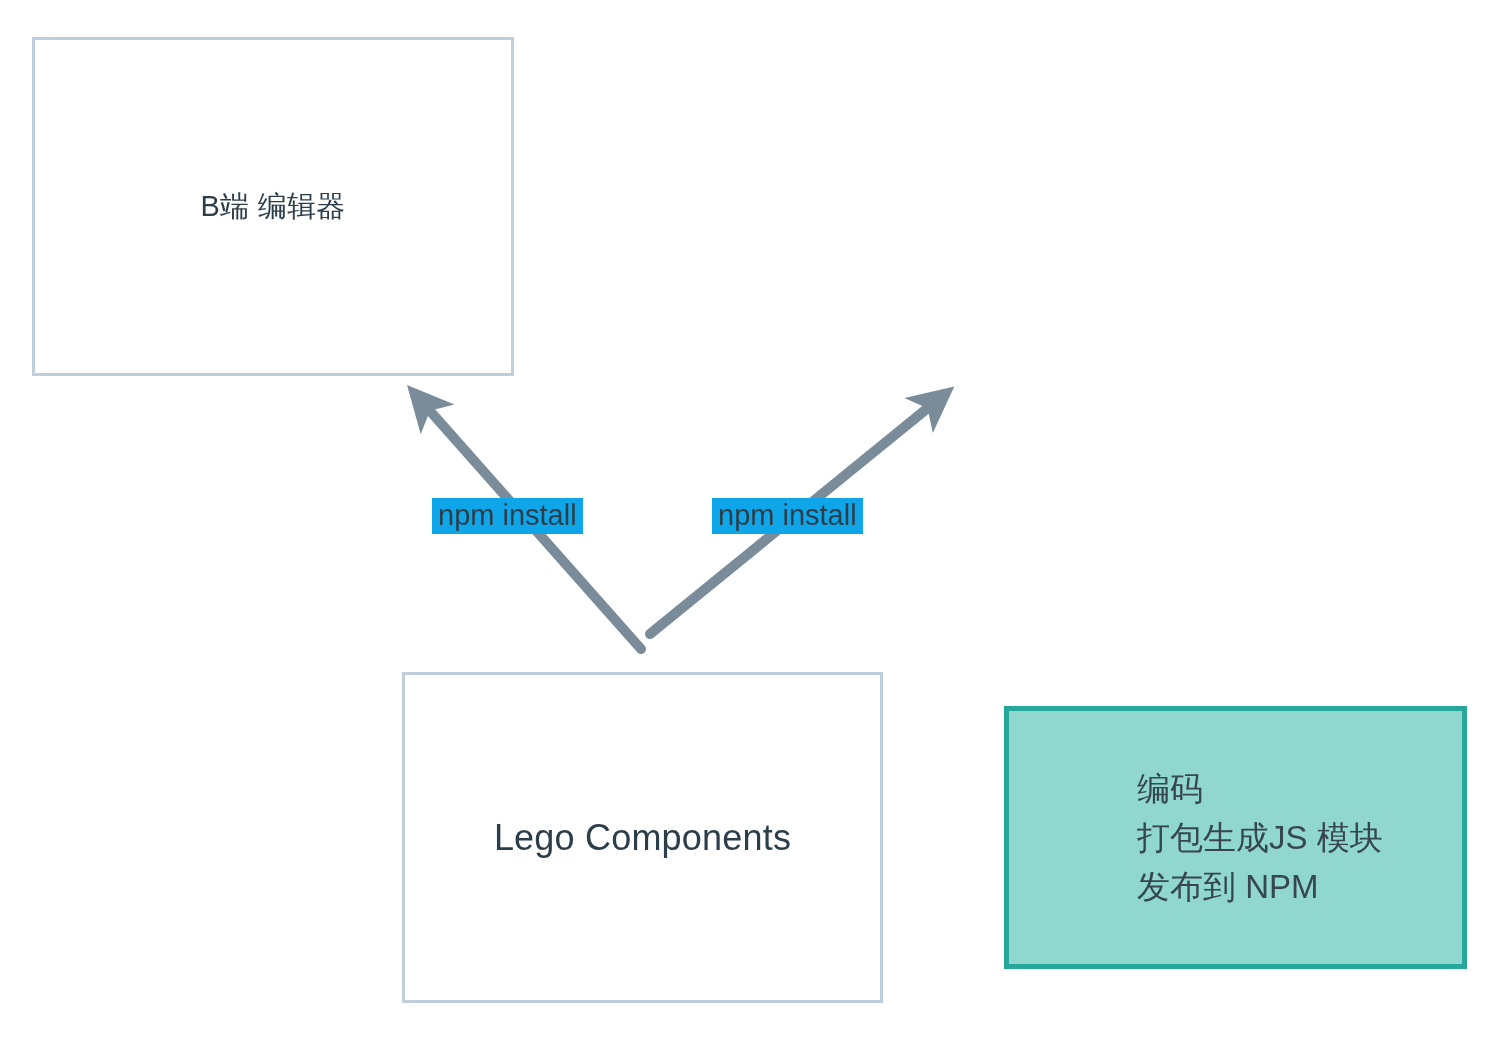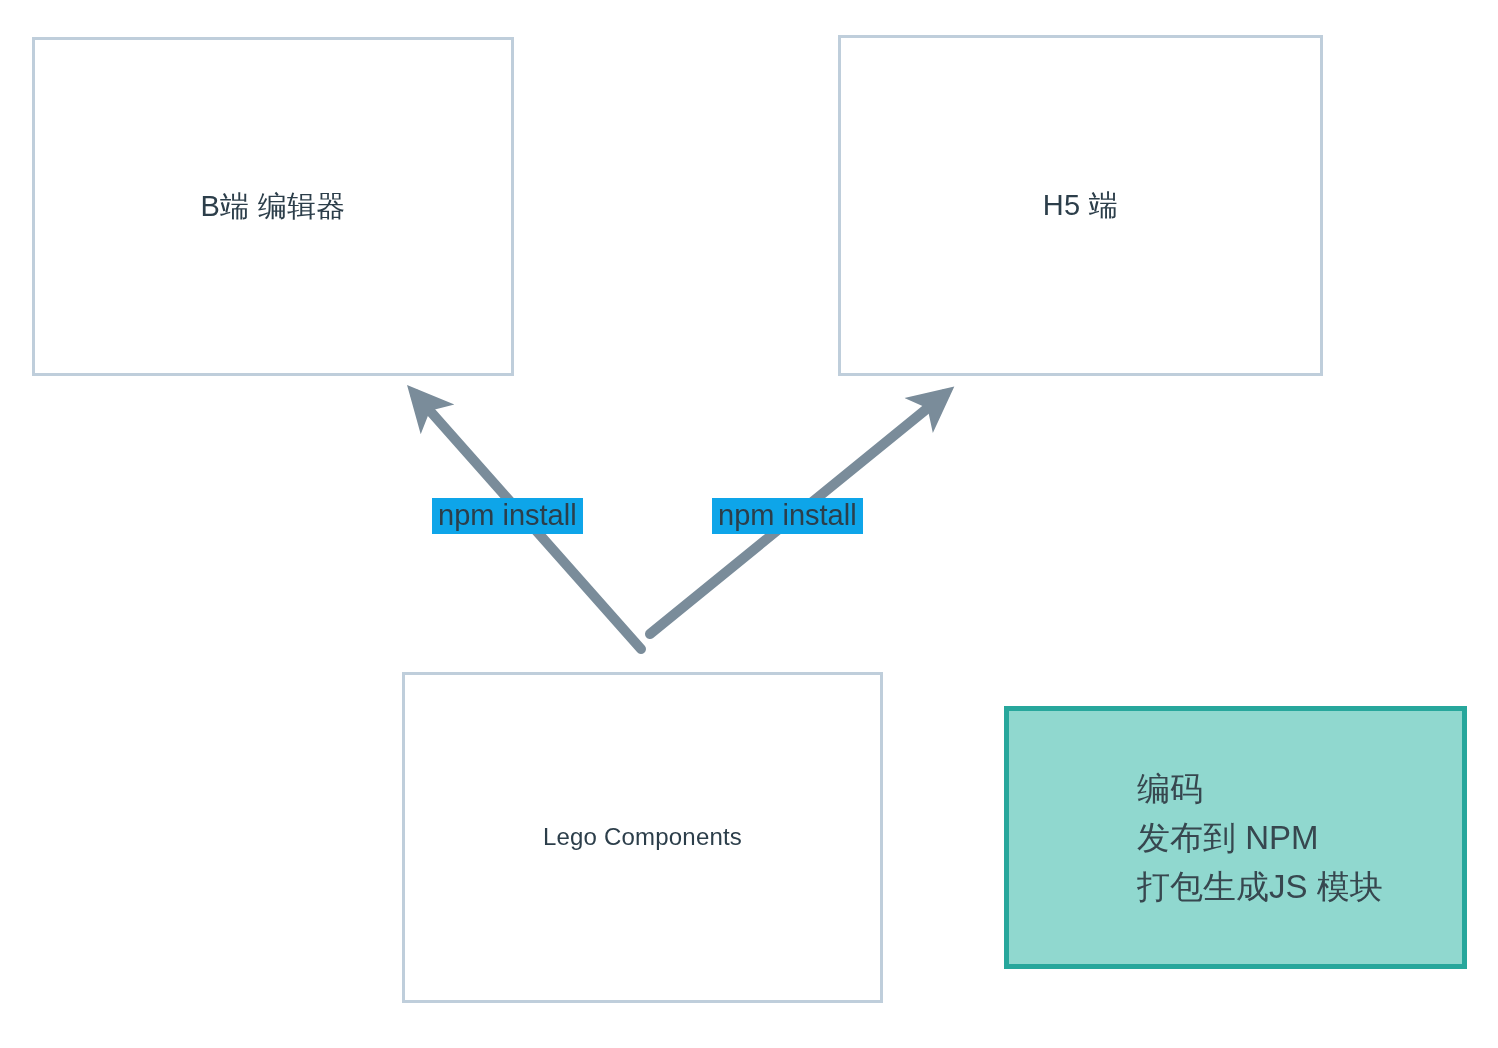--- a/index.html
+++ b/index.html
@@ -39,21 +39,21 @@
     font-size: 29px;
     line-height: 1.2;
     letter-spacing: 0.3px;
     white-space: nowrap;
   }
 
   #node-editor-b   { left: 32px;  top: 37px;  width: 482px; height: 339px; }
   #node-h5         { left: 838px; top: 35px;  width: 485px; height: 341px; }
   #node-lego       { left: 402px; top: 672px; width: 481px; height: 331px; }
 
-  #node-lego .node-label { font-size: 24px; letter-spacing: 0.2px; }
+  #node-lego .node-label { font-size: 36px; letter-spacing: 0.2px; }
 
   
   #callout-pipeline {
     position: absolute;
     box-sizing: border-box;
     left: 1004px;
     top: 706px;
     width: 463px;
     height: 263px;
     background: #90d8cf;
@@ -111,33 +111,30 @@
 
     <line x1="641" y1="649" x2="415" y2="394" stroke="#7a8c9a" stroke-width="10" stroke-linecap="round" marker-end="url(#arrowhead-slate)"></line>
 
     <line x1="650" y1="634" x2="945" y2="394" stroke="#7a8c9a" stroke-width="10" stroke-linecap="round" marker-end="url(#arrowhead-slate)"></line>
   </svg>
 
   <div class="node-box" id="node-editor-b">
     <span class="node-label">B端 编辑器</span>
   </div>
 
-  <div class="node-box" id="node-h5">
-    <span class="node-label">H5 端</span>
-  </div>
 
   <div class="node-box" id="node-lego">
     <span class="node-label">Lego Components</span>
   </div>
 
   <div class="edge-label" id="edge-label-left">npm install</div>
 
   <div class="edge-label" id="edge-label-right">npm install</div>
 
   <div id="callout-pipeline">
     <ul class="callout-list">
       <li class="callout-item">编码</li>
+      <li class="callout-item">打包生成JS 模块</li>
       <li class="callout-item">发布到 NPM</li>
-      <li class="callout-item">打包生成JS 模块</li>
     </ul>
   </div>
 
 </div>
 
 </body></html>

